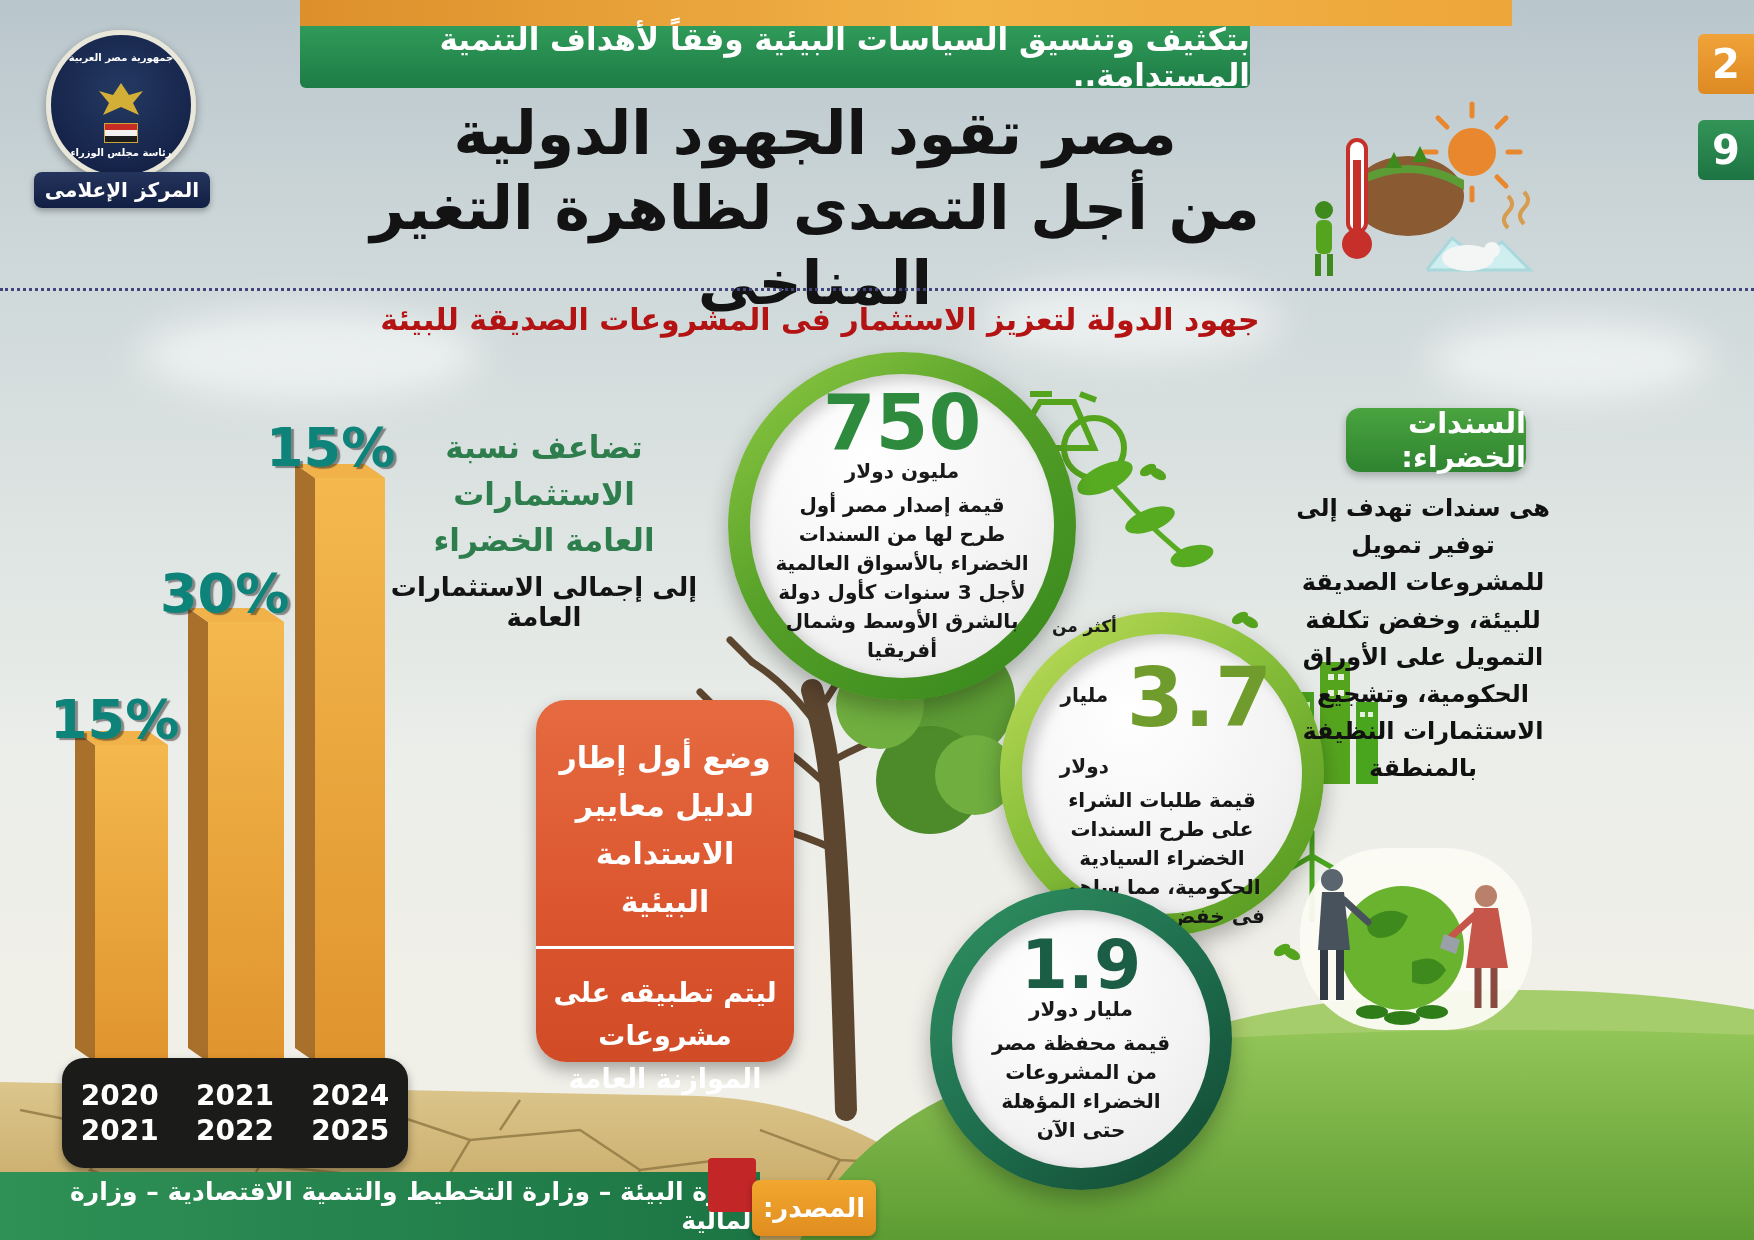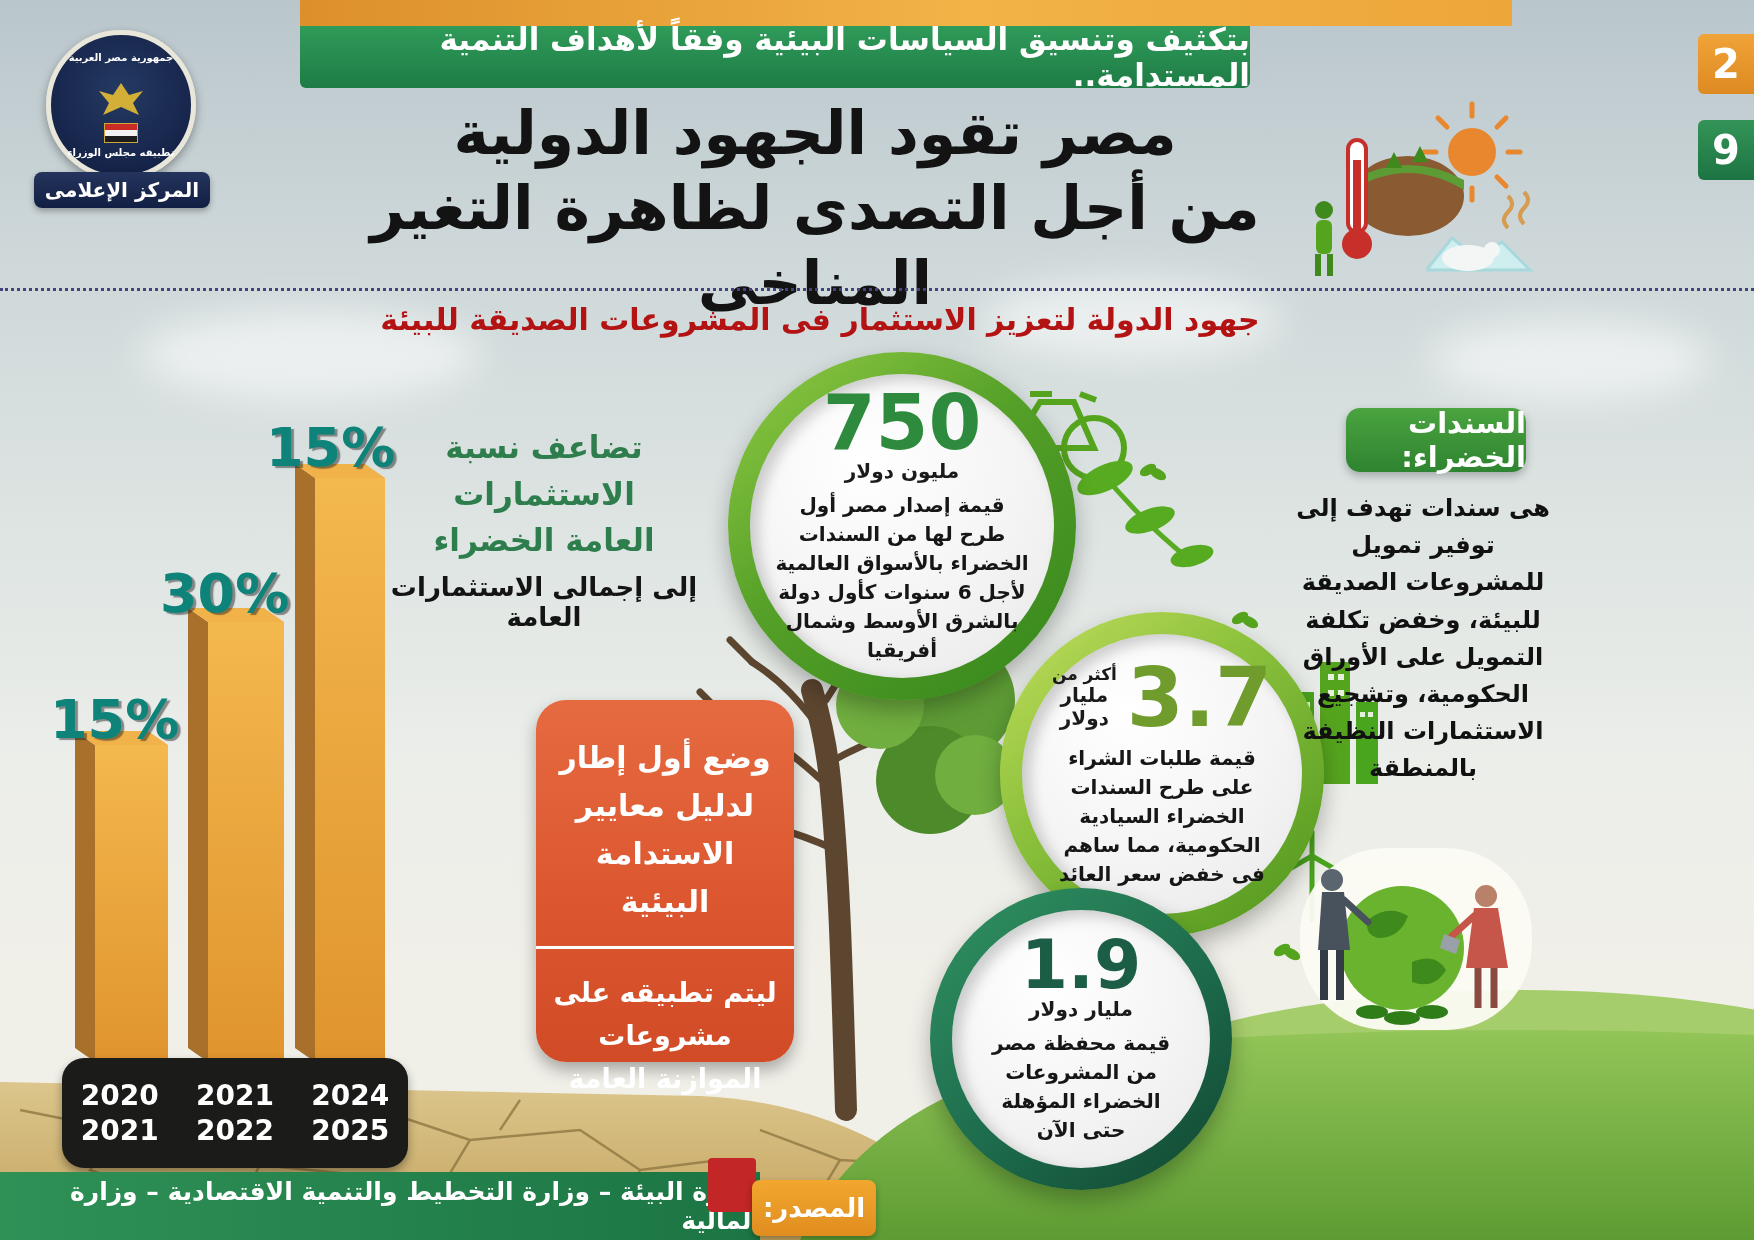--- a/index.html
+++ b/index.html
@@ -69,21 +69,21 @@
   .c37{left:1000px;top:612px;width:324px;height:324px;
     background:linear-gradient(140deg,#bcdb59 5%,#8cc13c 40%,#579c22 90%);}
   .c19{left:930px;top:888px;width:302px;height:302px;
     background:linear-gradient(140deg,#2f8f60 5%,#1d6b4c 55%,#124a33 95%);}
   .num{font-weight:800;line-height:.95;}
   .c750 .num{font-size:76px;color:#2e8b3d;}
   .c37 .num{font-size:82px;color:#6f9c2d;}
   .c19 .num{font-size:68px;color:#1b5e45;}
   .unit{font-size:20px;font-weight:800;color:#1a1a1a;}
   .num-row{display:flex;align-items:center;gap:10px;direction:rtl;}
-  .unit-stack{display:flex;flex-direction:column;align-items:center;line-height:1.15;}
+  .unit-stack{display:flex;flex-direction:column;align-items:center;line-height:1.15;gap:48px;}
   .qual{font-size:17px;font-weight:800;color:#1a1a1a;}
   .ctext{font-size:20px;font-weight:800;color:#161616;line-height:1.45;width:84%;margin-top:8px;}
   .c19 .ctext,.c37 .ctext{width:80%;}
 
   
   .bonds-head{position:absolute;left:1346px;top:408px;width:180px;height:64px;border-radius:14px;
     background:linear-gradient(180deg,#4aa43f,#2e8430);display:flex;align-items:center;justify-content:center;
     color:#fff;font-size:29px;font-weight:800;direction:rtl;box-shadow:0 4px 8px rgba(0,0,0,.25);}
   .bonds-body{position:absolute;left:1292px;top:490px;width:262px;direction:rtl;text-align:center;
     color:#111;font-size:24px;font-weight:800;line-height:1.55;}
@@ -291,21 +291,21 @@
   </div>
   <div class="edge-badge badge-2">2</div>
   <div class="edge-badge badge-9">9</div>
 
   <div class="logo-circle">
     <div class="arc-top">جمهورية مصر العربية</div>
     <svg width="52" height="40" viewBox="0 0 52 40">
       <path d="M26,2 L34,14 L48,10 L38,22 L44,34 L26,26 L8,34 L14,22 L4,10 L18,14 Z" fill="#d4af37"></path>
     </svg>
     <div class="logo-flag"></div>
-    <div class="arc-bottom">تطبيقه مجلس الوزراء</div>
+    <div class="arc-bottom">رئاسة مجلس الوزراء</div>
   </div>
   <div class="media-banner">المركز الإعلامى</div>
 
   <div class="main-title">
     <div class="l1">مصر تقود الجهود الدولية</div>
     <div class="l2">من أجل التصدى لظاهرة التغير المناخى</div>
   </div>
   <div class="dotted-sep"></div>
   <div class="subtitle">جهود الدولة لتعزيز الاستثمار فى المشروعات الصديقة للبيئة</div>
 
@@ -330,21 +330,21 @@
     </div>
     <div class="year-col">
       <span>2024</span><br><span>2025</span>
     </div>
   </div>
 
   <div class="stat-circle c750">
     <div class="inner">
       <div class="num">750</div>
       <div class="unit">مليون دولار</div>
-      <div class="ctext">قيمة إصدار مصر أول طرح لها من السندات الخضراء بالأسواق العالمية لأجل 6 سنوات كأول دولة بالشرق الأوسط وشمال أفريقيا</div>
+      <div class="ctext">قيمة إصدار مصر أول طرح لها من السندات الخضراء بالأسواق العالمية لأجل 3 سنوات كأول دولة بالشرق الأوسط وشمال أفريقيا</div>
     </div>
   </div>
 
   <div class="stat-circle c37">
     <div class="inner">
       <div class="num-row">
         <div class="num">3.7</div>
         <div class="unit-stack">
           <span class="qual">أكثر من</span>
           <span class="unit">مليار</span>

